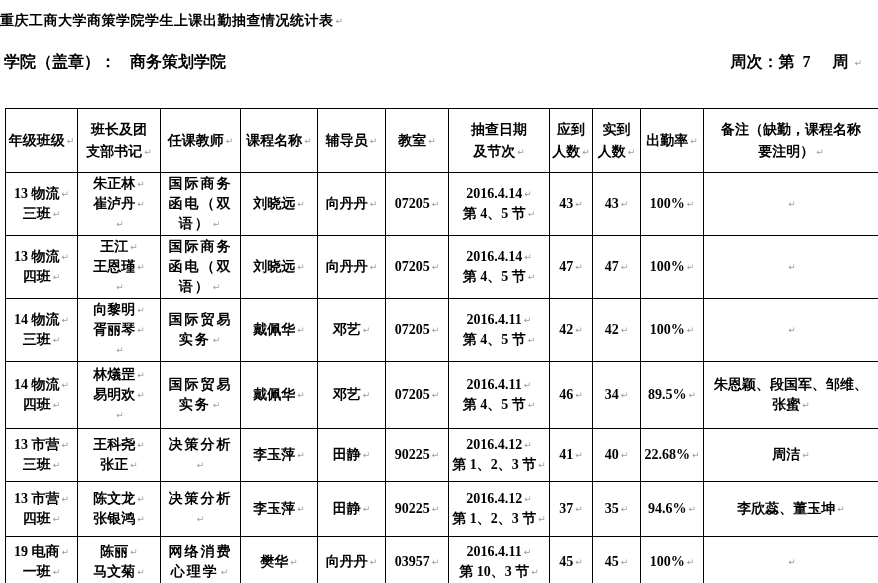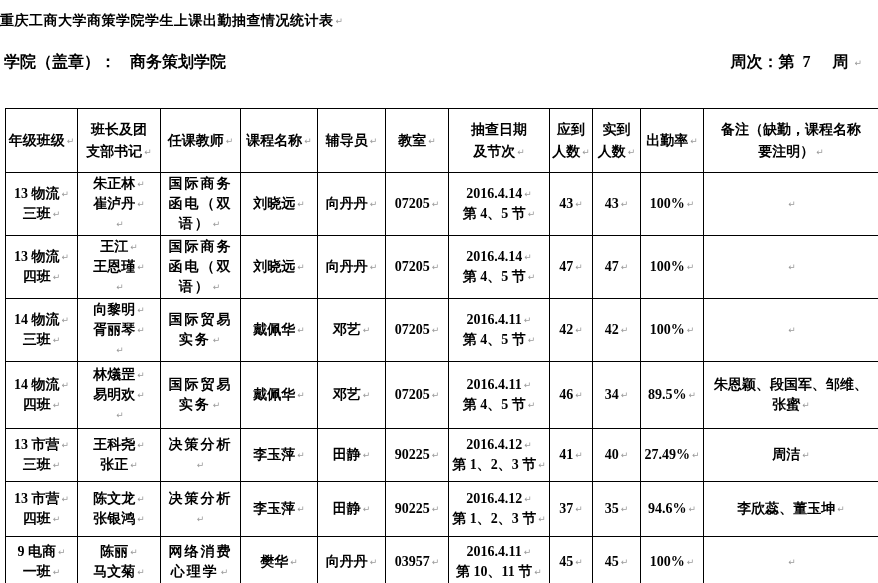--- a/index.html
+++ b/index.html
@@ -313,21 +313,21 @@
             <div class="line">2016.4.12</div>
             <div class="line">第 1、2、3 节</div>
           </td>
           <td>
             <div class="line">41</div>
           </td>
           <td>
             <div class="line">40</div>
           </td>
           <td>
-            <div class="line">27.49%</div>
+            <div class="line">22.68%</div>
           </td>
           <td>
             <div class="line">周洁</div>
           </td>
         </tr>
         <tr>
           <td>
             <div class="line">13 市营</div>
             <div class="line">四班</div>
           </td>
@@ -359,42 +359,42 @@
           </td>
           <td>
             <div class="line">94.6%</div>
           </td>
           <td>
             <div class="line">李欣蕊、董玉坤</div>
           </td>
         </tr>
         <tr>
           <td>
-            <div class="line">9 电商</div>
+            <div class="line">19 电商</div>
             <div class="line">一班</div>
           </td>
           <td>
             <div class="line">陈丽</div>
             <div class="line">马文菊</div>
           </td>
           <td>
             <div class="line">网络消费心理学</div>
           </td>
           <td>
             <div class="line">樊华</div>
           </td>
           <td>
             <div class="line">向丹丹</div>
           </td>
           <td>
             <div class="line">03957</div>
           </td>
           <td>
             <div class="line">2016.4.11</div>
-            <div class="line">第 10、11 节</div>
+            <div class="line">第 10、3 节</div>
           </td>
           <td>
             <div class="line">45</div>
           </td>
           <td>
             <div class="line">45</div>
           </td>
           <td>
             <div class="line">100%</div>
           </td>

